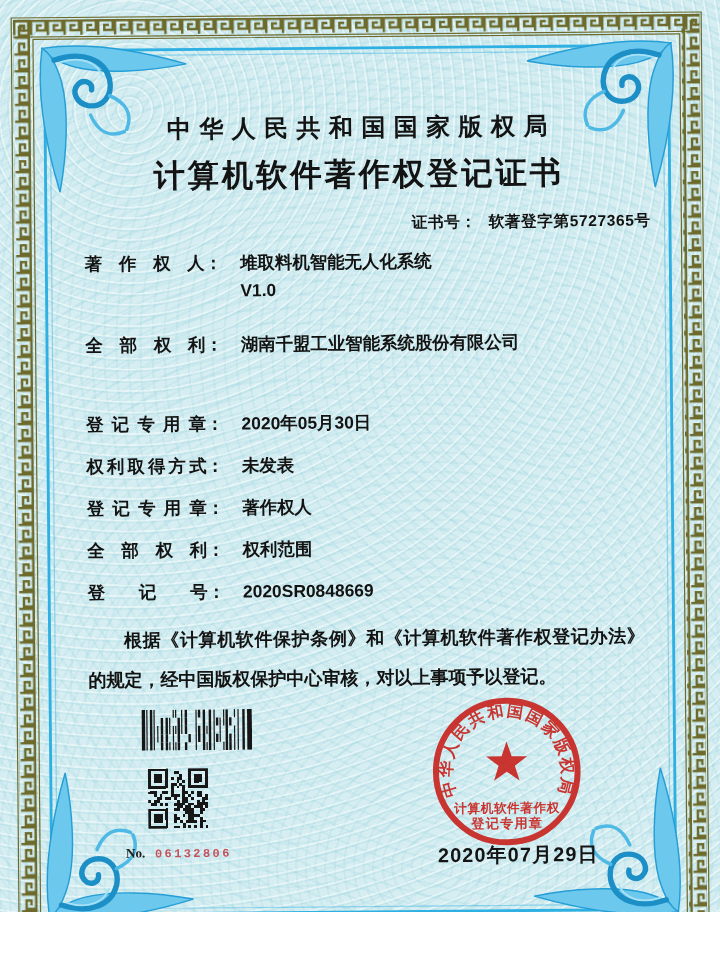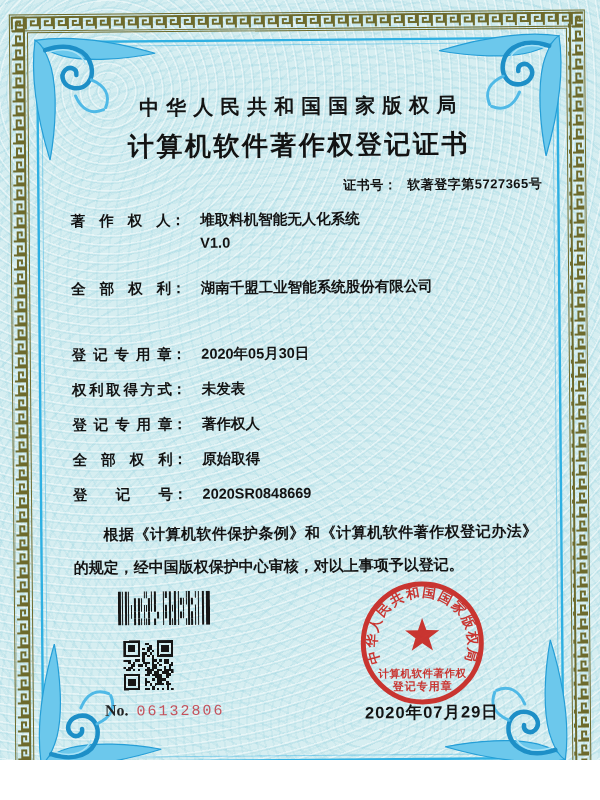--- a/index.html
+++ b/index.html
@@ -24,23 +24,23 @@
   .certno-row .gap{display:inline-block;width:10px;}
   .frow{position:absolute;left:72px;font-size:14.5px;font-weight:bold;line-height:23px;white-space:nowrap;}
   .flabel{display:inline-block;width:100px;text-align:justify;text-align-last:justify;vertical-align:top;}
   .fcolon{display:inline-block;vertical-align:top;}
   .fvalue{display:inline-block;margin-left:11px;vertical-align:top;}
   .statement{position:absolute;top:516px;left:72px;width:464px;font-size:15px;font-weight:bold;
     line-height:33px;text-align:justify;text-indent:2em;}
   .barcode{position:absolute;left:116px;top:590px;width:92px;height:34px;}
   .qrcode{position:absolute;left:121px;top:639px;width:50px;height:50px;}
   .serial{position:absolute;left:102px;top:700px;white-space:nowrap;}
-  .serial .no-label{font-family:"Liberation Serif","DejaVu Serif",serif;font-weight:bold;font-size:16px;color:#222;}
-  .serial .no-value{font-family:"Liberation Mono","DejaVu Sans Mono",monospace;font-weight:normal;
-    font-size:15px;color:#c4525c;letter-spacing:2px;margin-left:8px;}
+  .serial .no-label{font-family:"Liberation Serif","DejaVu Serif",serif;font-weight:bold;font-size:11px;color:#222;}
+  .serial .no-value{font-family:"Liberation Mono","DejaVu Sans Mono",monospace;font-weight:bold;
+    font-size:10px;color:#c4525c;letter-spacing:2px;margin-left:8px;}
   .issue-date{position:absolute;left:362px;top:703px;font-size:16.5px;font-weight:bold;letter-spacing:1px;color:#141414;}
   .seal{position:absolute;left:350px;top:574px;width:140px;height:140px;mix-blend-mode:multiply;opacity:.92;}
 </style>
 </head>
 <body>
 
 <div class="photo">
   <div class="cert">
 
     <svg class="frame-svg" width="600" height="800" viewBox="0 0 600 800">
@@ -107,21 +107,21 @@
         <span class="fvalue">未发表</span>
       </div>
 
       <div class="frow" style="top:412px">
         <span class="flabel">登记专用章</span><span class="fcolon">：</span>
         <span class="fvalue">著作权人</span>
       </div>
 
       <div class="frow" style="top:447px">
         <span class="flabel">全部权利</span><span class="fcolon">：</span>
-        <span class="fvalue">原始取得</span>
+        <span class="fvalue">权利范围</span>
       </div>
 
       <div class="frow" style="top:482px">
         <span class="flabel">登记号</span><span class="fcolon">：</span>
         <span class="fvalue">2020SR0848669</span>
       </div>
 
       <div class="statement">根据《计算机软件保护条例》和《计算机软件著作权登记办法》的规定，经中国版权保护中心审核，对以上事项予以登记。</div>
 
       <svg class="barcode" id="barcode-svg" viewBox="0 0 92 34">

